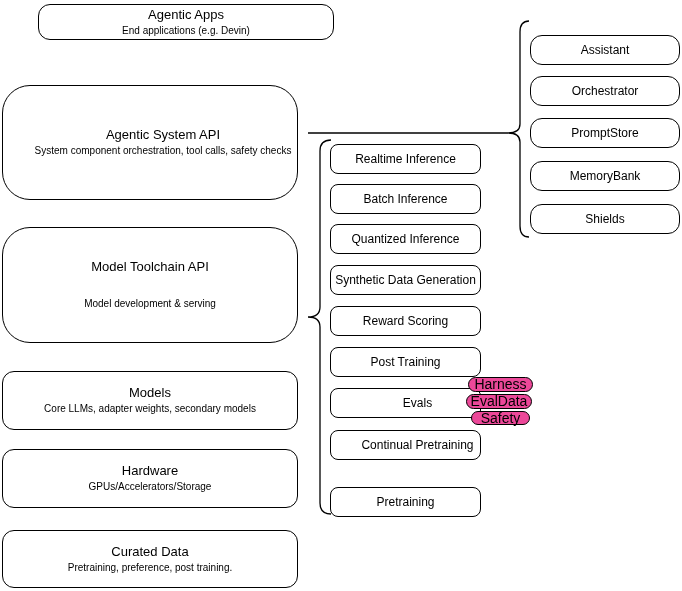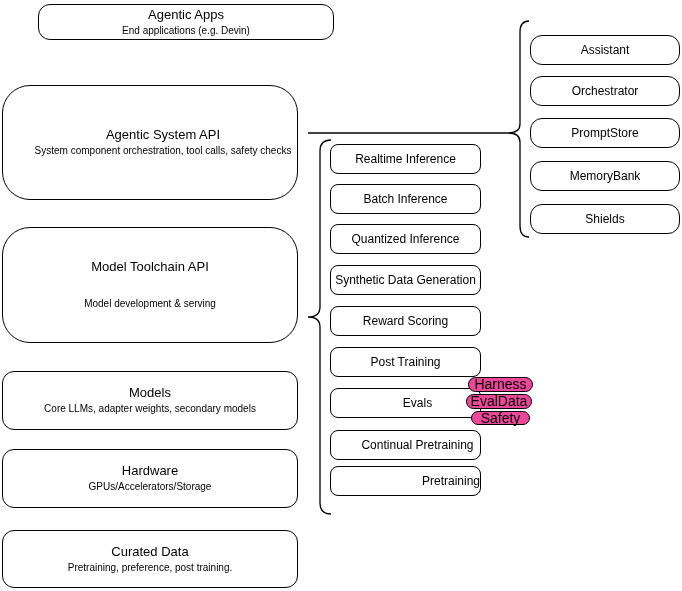--- a/index.html
+++ b/index.html
@@ -114,21 +114,21 @@
   </div>
   <div class="node mbox" style="top:347px;">
     <span>Post Training</span>
   </div>
   <div class="node mbox" style="top:388px;padding-left:24px;">
     <span>Evals</span>
   </div>
   <div class="node mbox" style="top:430px;padding-left:24px;">
     <span>Continual Pretraining</span>
   </div>
-  <div class="node mbox" style="top:466px;align-items:flex-end;">
+  <div class="node mbox" style="top:487px;">
     <span>Pretraining</span>
   </div>
 
   <div class="pill" style="left:468px;top:377px;width:65px;height:15px;">
     <span>Harness</span>
   </div>
   <div class="pill" style="left:466px;top:394px;width:66px;height:15px;">
     <span>EvalData</span>
   </div>
   <div class="pill" style="left:471px;top:411px;width:59px;height:14px;">

